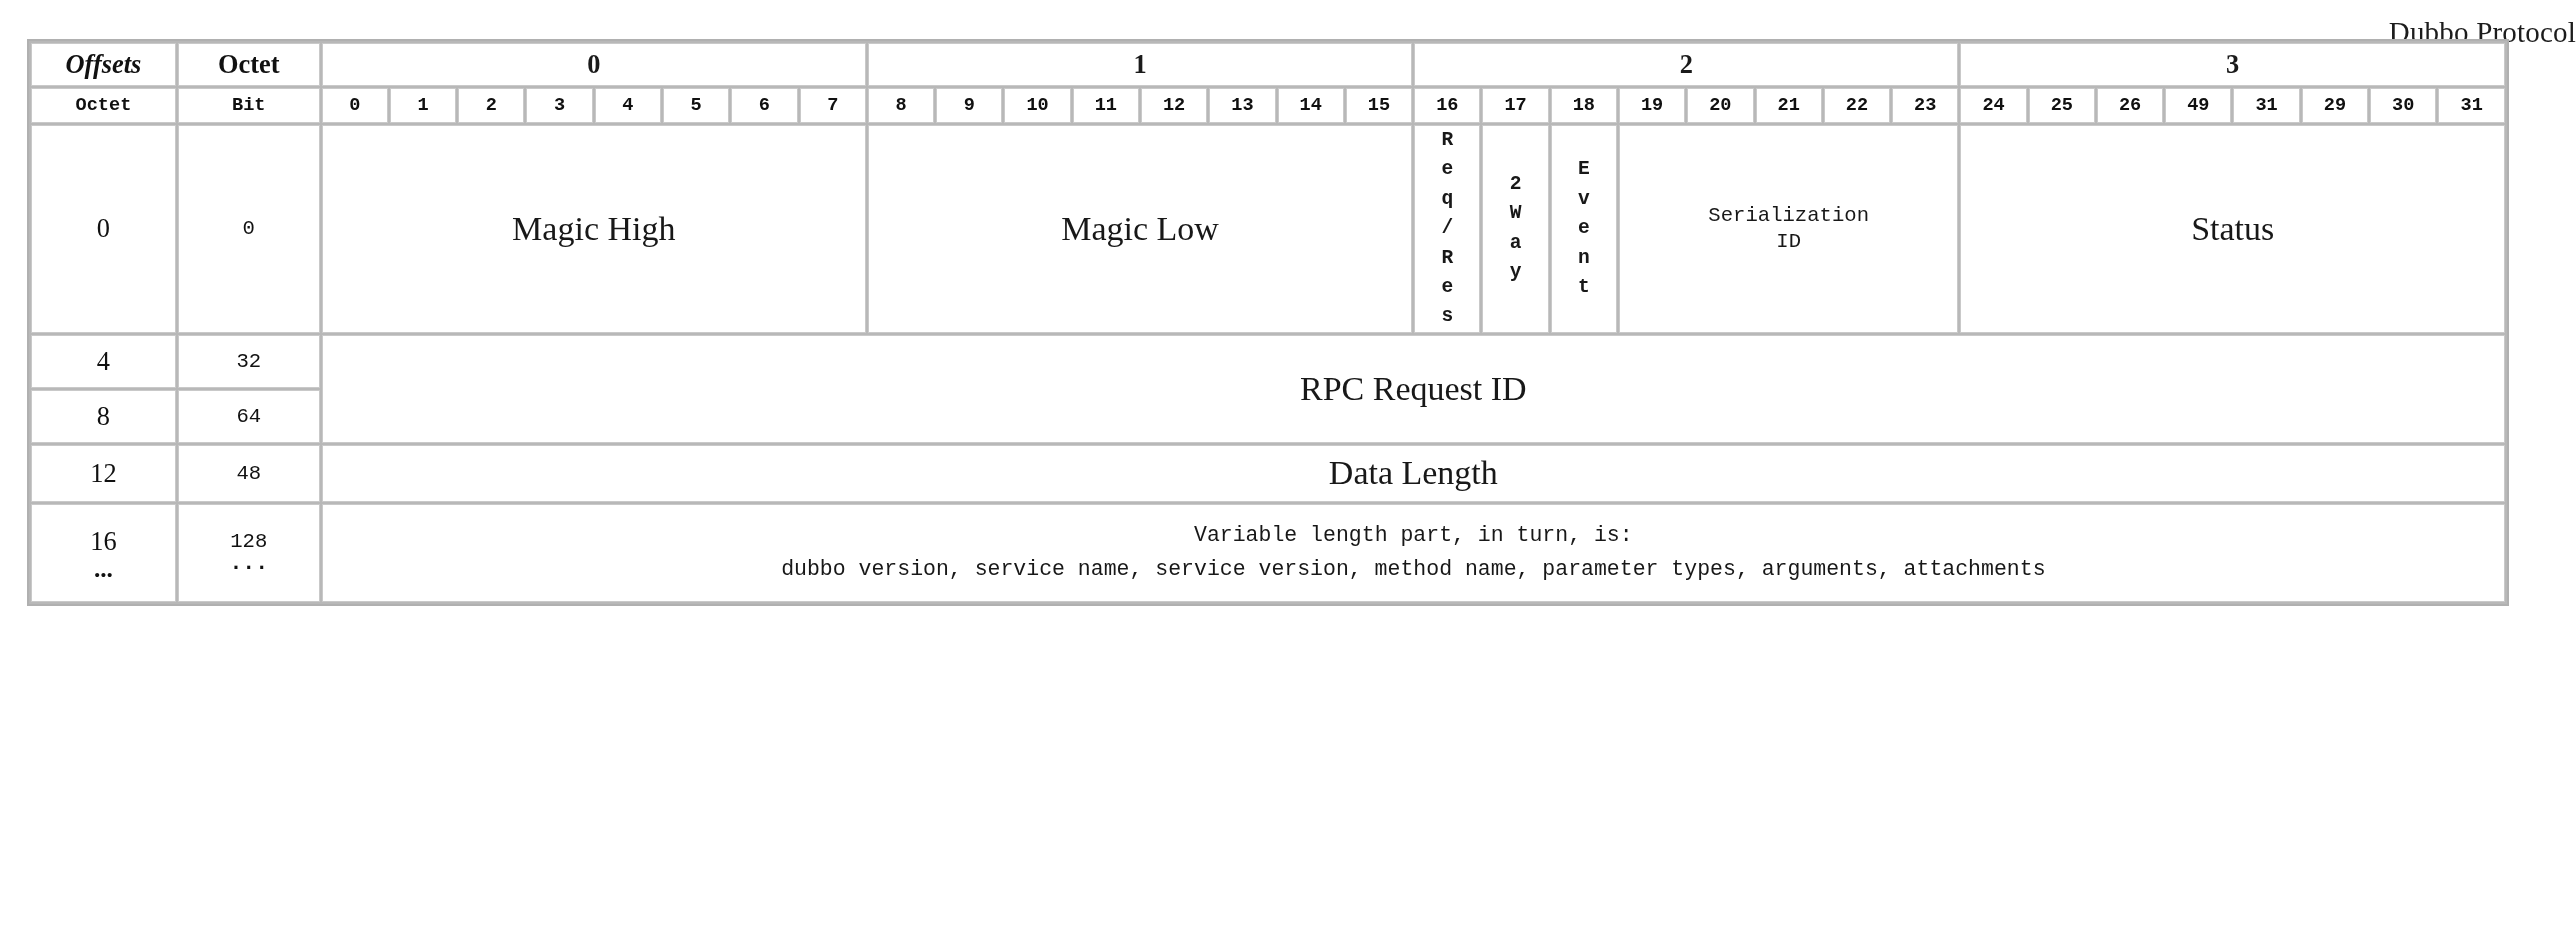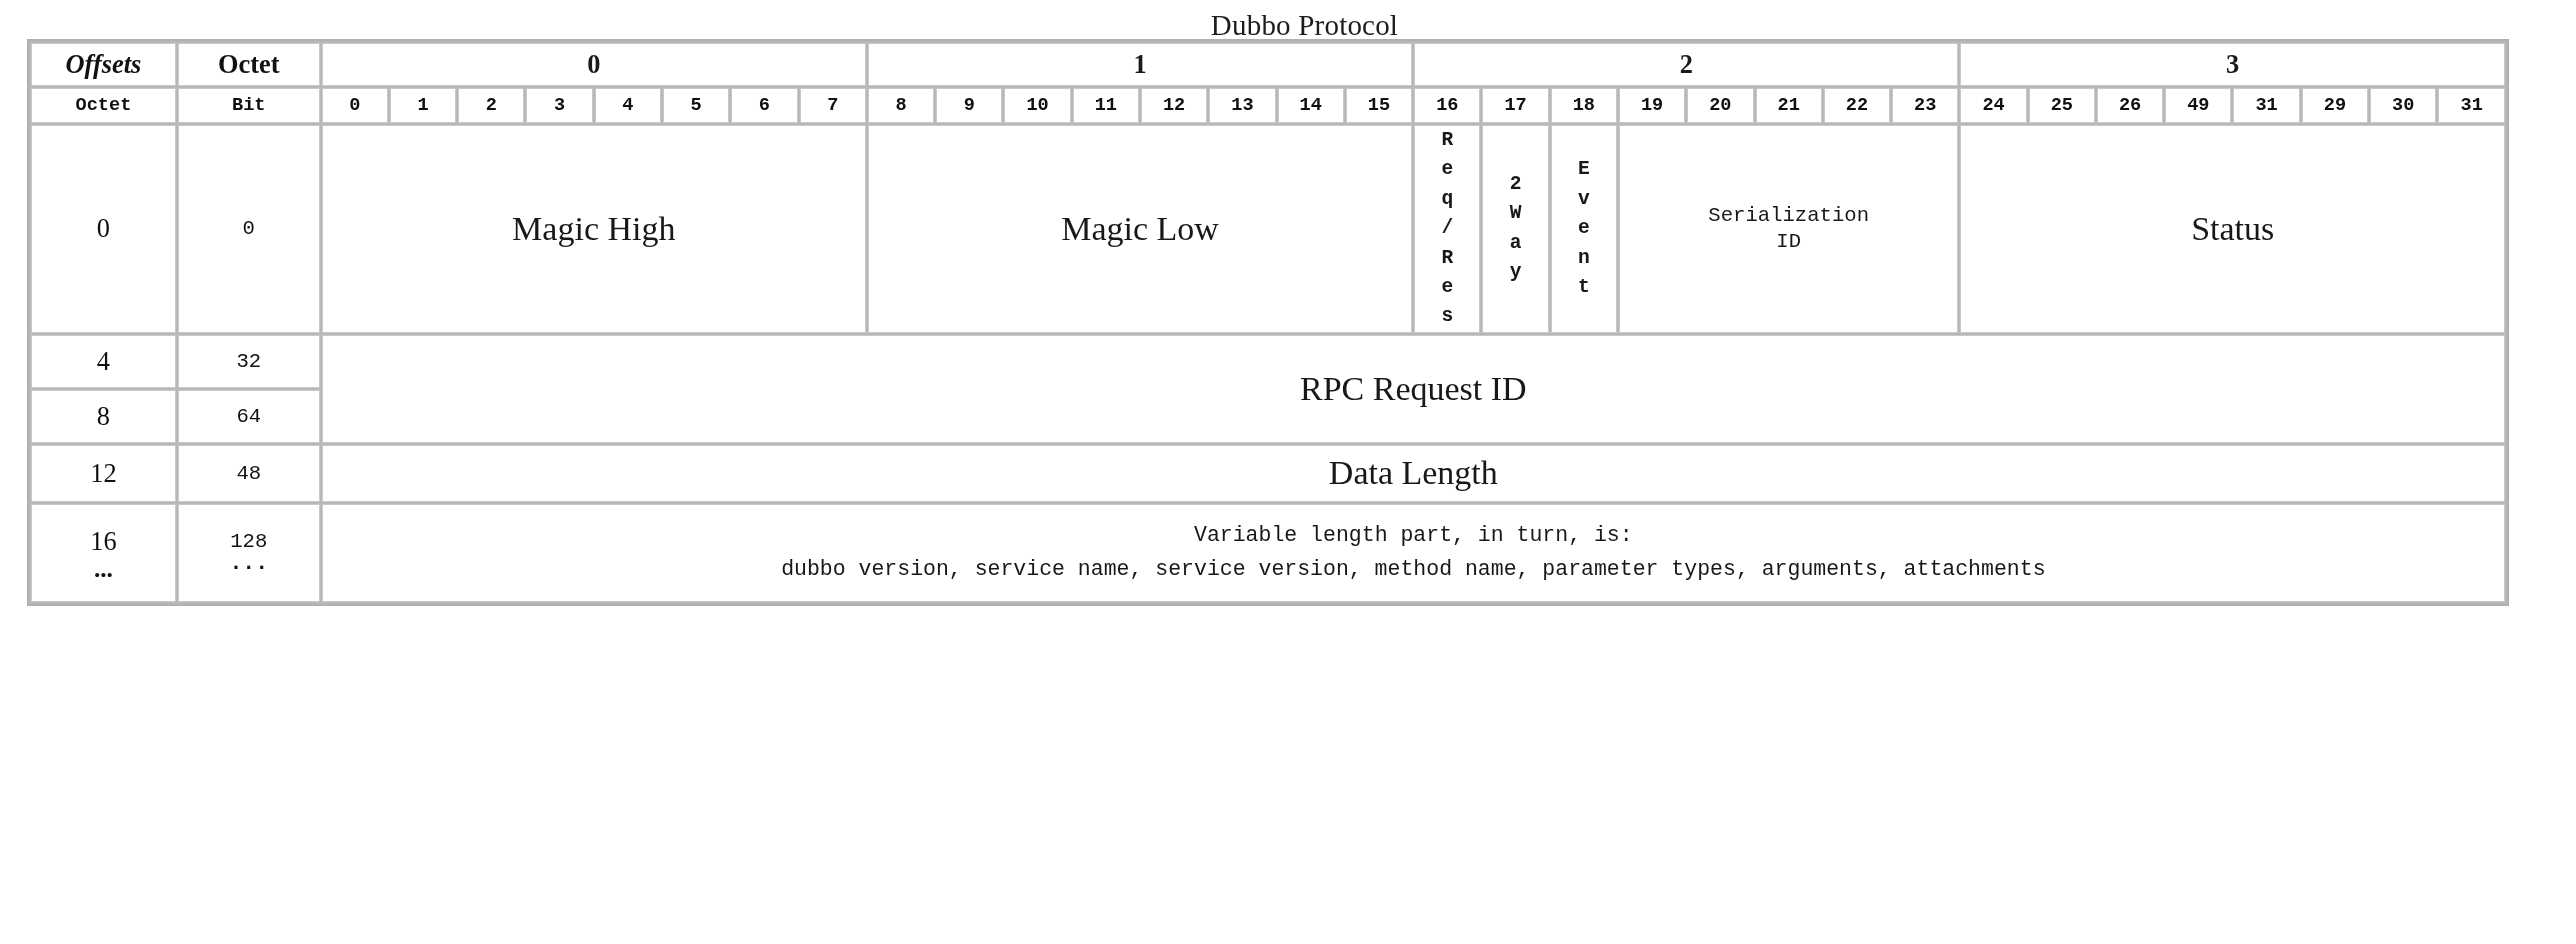--- a/index.html
+++ b/index.html
@@ -19,26 +19,26 @@
   #page {
     position: relative;
     width: 2576px;
     height: 944px;
     background: #ffffff;
   }
 
   
   .diagram-title {
     width: 2576px;
-    text-align: center;
+    text-align: right;
     font-size: 29px;
     font-weight: 400;
     font-family: "Liberation Serif", "DejaVu Serif", serif;
     color: #1c1c1c;
-    padding-top: 9px;
+    padding-top: 16px;
     padding-left: 33px;
     box-sizing: border-box;
     letter-spacing: 0.2px;
   }
 
   
   .proto-wrap {
     position: absolute;
     left: 27px;
     top: 39px;

